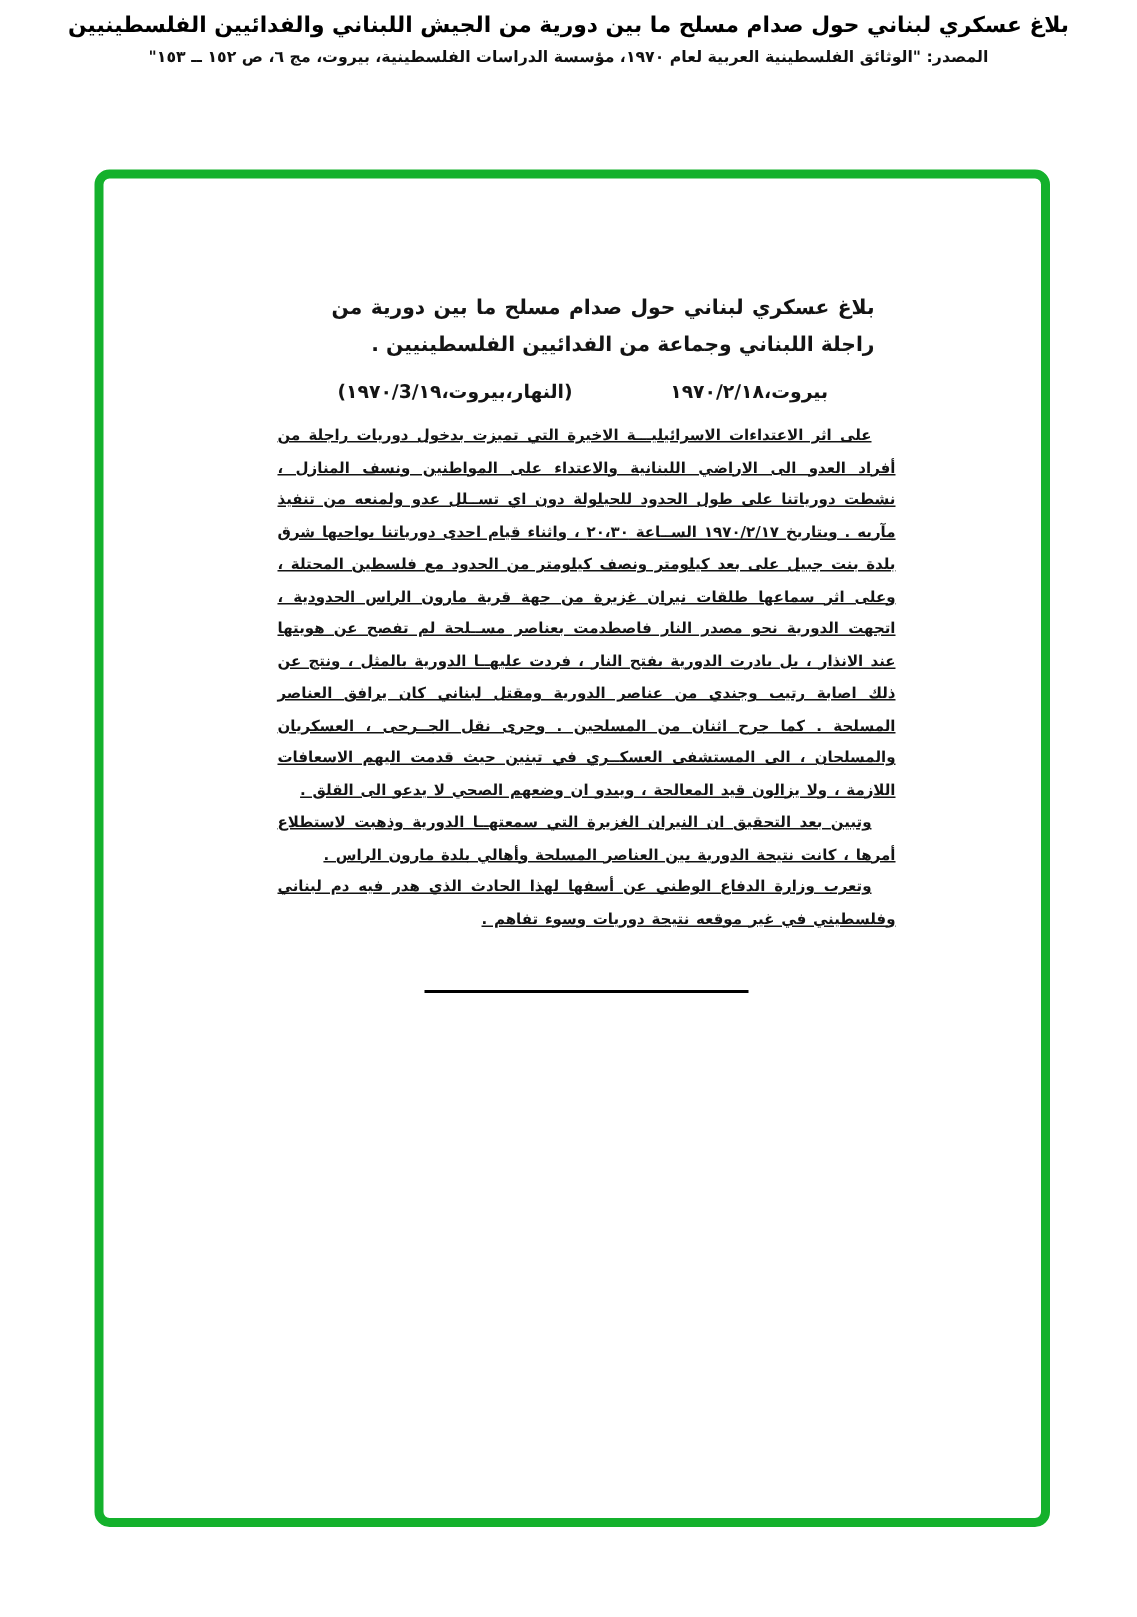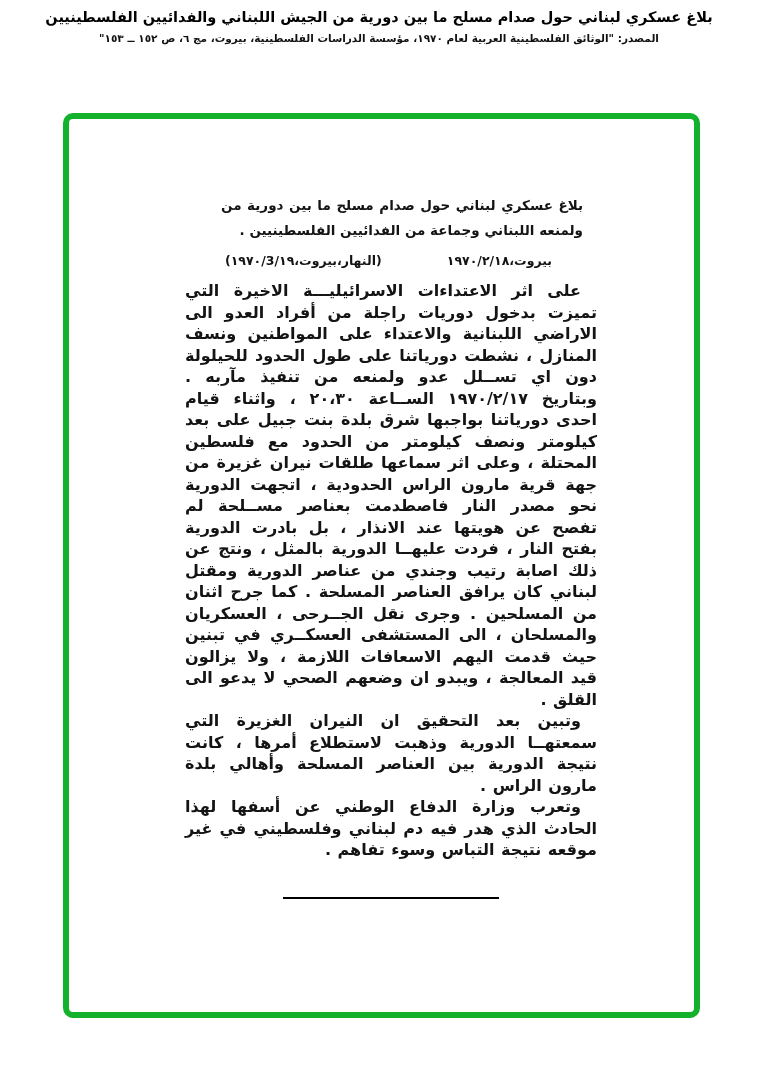--- a/index.html
+++ b/index.html
@@ -77,26 +77,27 @@
     align-items: baseline;
     margin-top: 10px;
     padding-right: 45px;
     padding-left: 40px;
     font-size: 12.5px;
     font-weight: bold;
   }
 
   .body-text p {
     margin: 0;
-    font-size: 16px;
+    font-size: 10px;
     font-weight: bold;
     line-height: 21.5px;
     text-align: justify;
     text-indent: 16px;
     word-spacing: 1px;
+    text-decoration: underline;
   }
   .body-text p.first { margin-top: 12px; }
 
   .closing-rule {
     width: 216px;
     height: 2px;
     background: #000;
     margin: 36px auto 0 auto;
   }
 </style>
@@ -106,30 +107,30 @@
 <header class="page-header">
   <div class="h-title">بلاغ عسكري لبناني حول صدام مسلح ما بين دورية من الجيش اللبناني والفدائيين الفلسطينيين</div>
   <div class="h-source">المصدر: "الوثائق الفلسطينية العربية لعام ١٩٧٠، مؤسسة الدراسات الفلسطينية، بيروت، مج ٦، ص ١٥٢ ــ ١٥٣"</div>
 </header>
 
 <div class="doc-frame" style="border-color: rgb(20, 177, 44);">
   <div class="doc">
 
     <div class="doc-title">
       <div class="l1">بلاغ عسكري لبناني حول صدام مسلح ما بين دورية من</div>
-      <div class="l2">ولمنعه اللبناني وجماعة من الفدائيين الفلسطينيين .</div>
+      <div class="l2">راجلة اللبناني وجماعة من الفدائيين الفلسطينيين .</div>
     </div>
 
     <div class="dateline">
       <span>بيروت،١٩٧٠/٢/١٨</span>
       <span>(النهار،بيروت،١٩٧٠/3/١٩)</span>
     </div>
 
     <div class="body-text">
       <p class="first">على اثر الاعتداءات الاسرائيليـــة الاخيرة التي تميزت بدخول دوريات راجلة من أفراد العدو الى الاراضي اللبنانية والاعتداء على المواطنين ونسف المنازل ، نشطت دورياتنا على طول الحدود للحيلولة دون اي تســلل عدو ولمنعه من تنفيذ مآربه . وبتاريخ ١٩٧٠/٢/١٧ الســاعة ٢٠،٣٠ ، واثناء قيام احدى دورياتنا بواجبها شرق بلدة بنت جبيل على بعد كيلومتر ونصف كيلومتر من الحدود مع فلسطين المحتلة ، وعلى اثر سماعها طلقات نيران غزيرة من جهة قرية مارون الراس الحدودية ، اتجهت الدورية نحو مصدر النار فاصطدمت بعناصر مســلحة لم تفصح عن هويتها عند الانذار ، بل بادرت الدورية بفتح النار ، فردت عليهــا الدورية بالمثل ، ونتج عن ذلك اصابة رتيب وجندي من عناصر الدورية ومقتل لبناني كان يرافق العناصر المسلحة . كما جرح اثنان من المسلحين . وجرى نقل الجــرحى ، العسكريان والمسلحان ، الى المستشفى العسكــري في تبنين حيث قدمت اليهم الاسعافات اللازمة ، ولا يزالون قيد المعالجة ، ويبدو ان وضعهم الصحي لا يدعو الى القلق .</p>
       <p>وتبين بعد التحقيق ان النيران الغزيرة التي سمعتهــا الدورية وذهبت لاستطلاع أمرها ، كانت نتيجة الدورية بين العناصر المسلحة وأهالي بلدة مارون الراس .</p>
-      <p>وتعرب وزارة الدفاع الوطني عن أسفها لهذا الحادث الذي هدر فيه دم لبناني وفلسطيني في غير موقعه نتيجة التباس وسوء تفاهم .</p>
+      <p>وتعرب وزارة الدفاع الوطني عن أسفها لهذا الحادث الذي هدر فيه دم لبناني وفلسطيني في غير موقعه نتيجة دوريات وسوء تفاهم .</p>
     </div>
 
     <div class="closing-rule"></div>
 
   </div>
 </div>
 
 </body></html>

